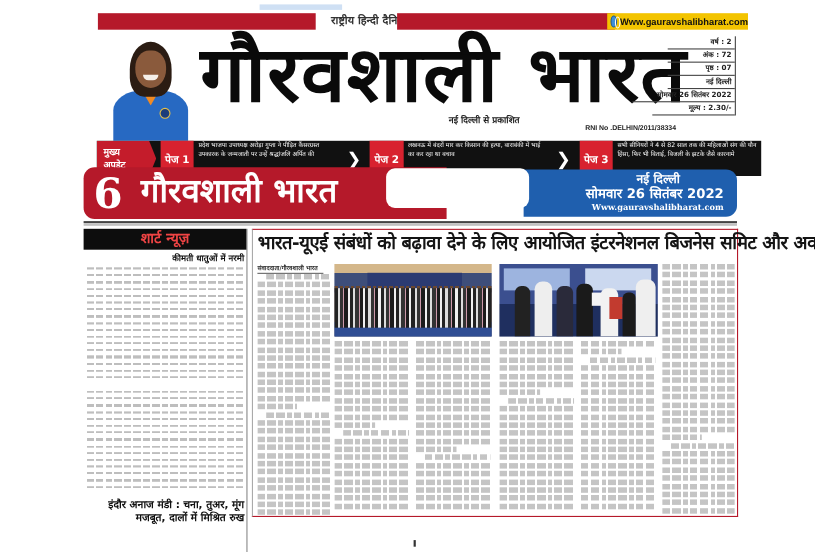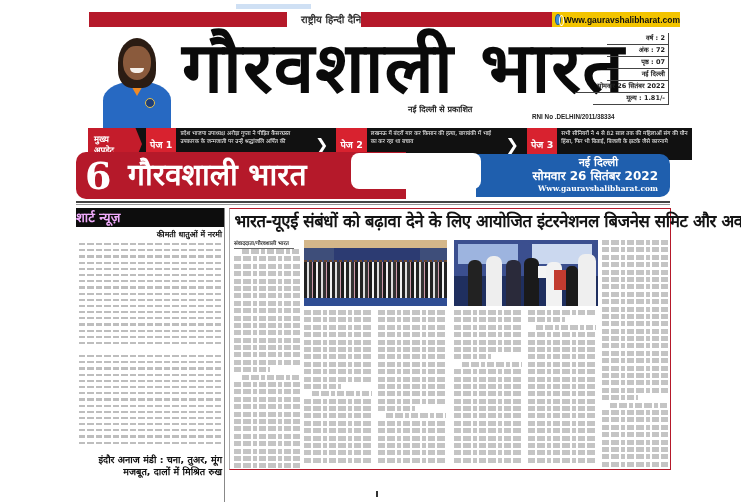--- a/index.html
+++ b/index.html
@@ -51,21 +51,21 @@
   .sec-blue { position: absolute; left: 400px; top: 2px; width: 194px; height: 43px; background: #1f5fae; border-radius: 0 10px 10px 0; }
   .sec-blue-inner { position: absolute; right: 12px; top: 2px; text-align: right; color: #fff; }
   .sec-city { font-size: 11px; font-weight: bold; line-height: 13px; margin-right: 40px; }
   .sec-date { font-size: 12px; font-weight: bold; line-height: 14px; }
   .sec-url { font-size: 7.5px; font-weight: bold; font-family: "DejaVu Serif", serif; line-height: 11px; }
   .sec-rule { position: absolute; left: 76px; top: 201px; width: 594px; height: 2px; background: #444; }
   .sec-rule2 { position: absolute; left: 76px; top: 204px; width: 594px; height: 1px; background: #999; }
 
   
   .short-news { position: absolute; left: 76px; top: 208px; width: 149px; height: 294px; border-right: 1px solid #888; }
-  .sn-head { background: #0d0d0d; color: #f0abfc; font-size: 13px; font-weight: bold; text-align: left; height: 19px; line-height: 19px; }
+  .sn-head { background: #0d0d0d; color: #ef4444; font-size: 13px; font-weight: bold; text-align: center; height: 19px; line-height: 19px; }
   .sn-headline { font-size: 7.8px; font-weight: bold; color: #111; padding: 3px 2px 1px 2px; line-height: 10px; text-align: right; }
   .sn-headline.big { font-size: 9.5px; line-height: 12px; }
   .sn-body { font-size: 4.6px; line-height: 6.2px; color: #444; padding: 0 3px; text-align: justify; height: var(--h); overflow: hidden; }
   .sn-body .line { display: block; height: 6.2px; background: repeating-linear-gradient(90deg, #8a8a8a 0 6px, transparent 6px 8px, #8a8a8a 8px 15px, transparent 15px 17px); opacity: .55; margin-bottom: 0; background-clip: content-box; padding: 2px 0; }
 
   
   .article { position: absolute; left: 229px; top: 208px; width: 442px; height: 262px; border: 1px solid #b5192a; border-left: 1px solid #aaa; }
   .art-headline { position: absolute; left: 0; top: 0; width: 440px; height: 25px; font-size: 17px; font-weight: bold; color: #141414; line-height: 25px; text-align: center; white-space: nowrap; letter-spacing: -0.4px; transform: scaleX(.98); }
   .byline { position: absolute; left: 4px; top: 30px; width: 60px; font-size: 5.5px; font-weight: bold; color: #333; border-bottom: 1px solid #666; padding-bottom: 1px; }
   .col { position: absolute; overflow: hidden; }
@@ -110,21 +110,21 @@
 
   <h1 class="title">गौरवशाली भारत</h1>
   <div class="published">नई दिल्ली से प्रकाशित</div>
 
   <div class="meta">
     <div class="meta-row short">वर्ष : 2</div>
     <div class="meta-row short">अंक : 72</div>
     <div class="meta-row short">पृष्ठ : 07</div>
     <div class="meta-row short">नई दिल्ली</div>
     <div class="meta-row">सोमवार 26 सितंबर 2022</div>
-    <div class="meta-row mid">मूल्य : 1.81/-</div>
+    <div class="meta-row mid">मूल्य : 2.30/-</div>
   </div>
   <div class="rni">RNI No .DELHIN/2011/38334</div>
 </header>
 
 <nav class="update-strip">
   <div class="strip-label">मुख्य अपडेट</div>
   <div class="strip-page">पेज 1</div>
   <div class="strip-text">प्रदेश भाजपा उपाध्यक्ष अरोड़ा गुप्ता ने पीड़ित कैंसरग्रस्त उपकारक के जन्मजाती पर उन्हें श्रद्धांजलि अर्पित की</div>
   <div class="strip-arrow">❯</div>
   <div class="strip-page">पेज 2</div>

